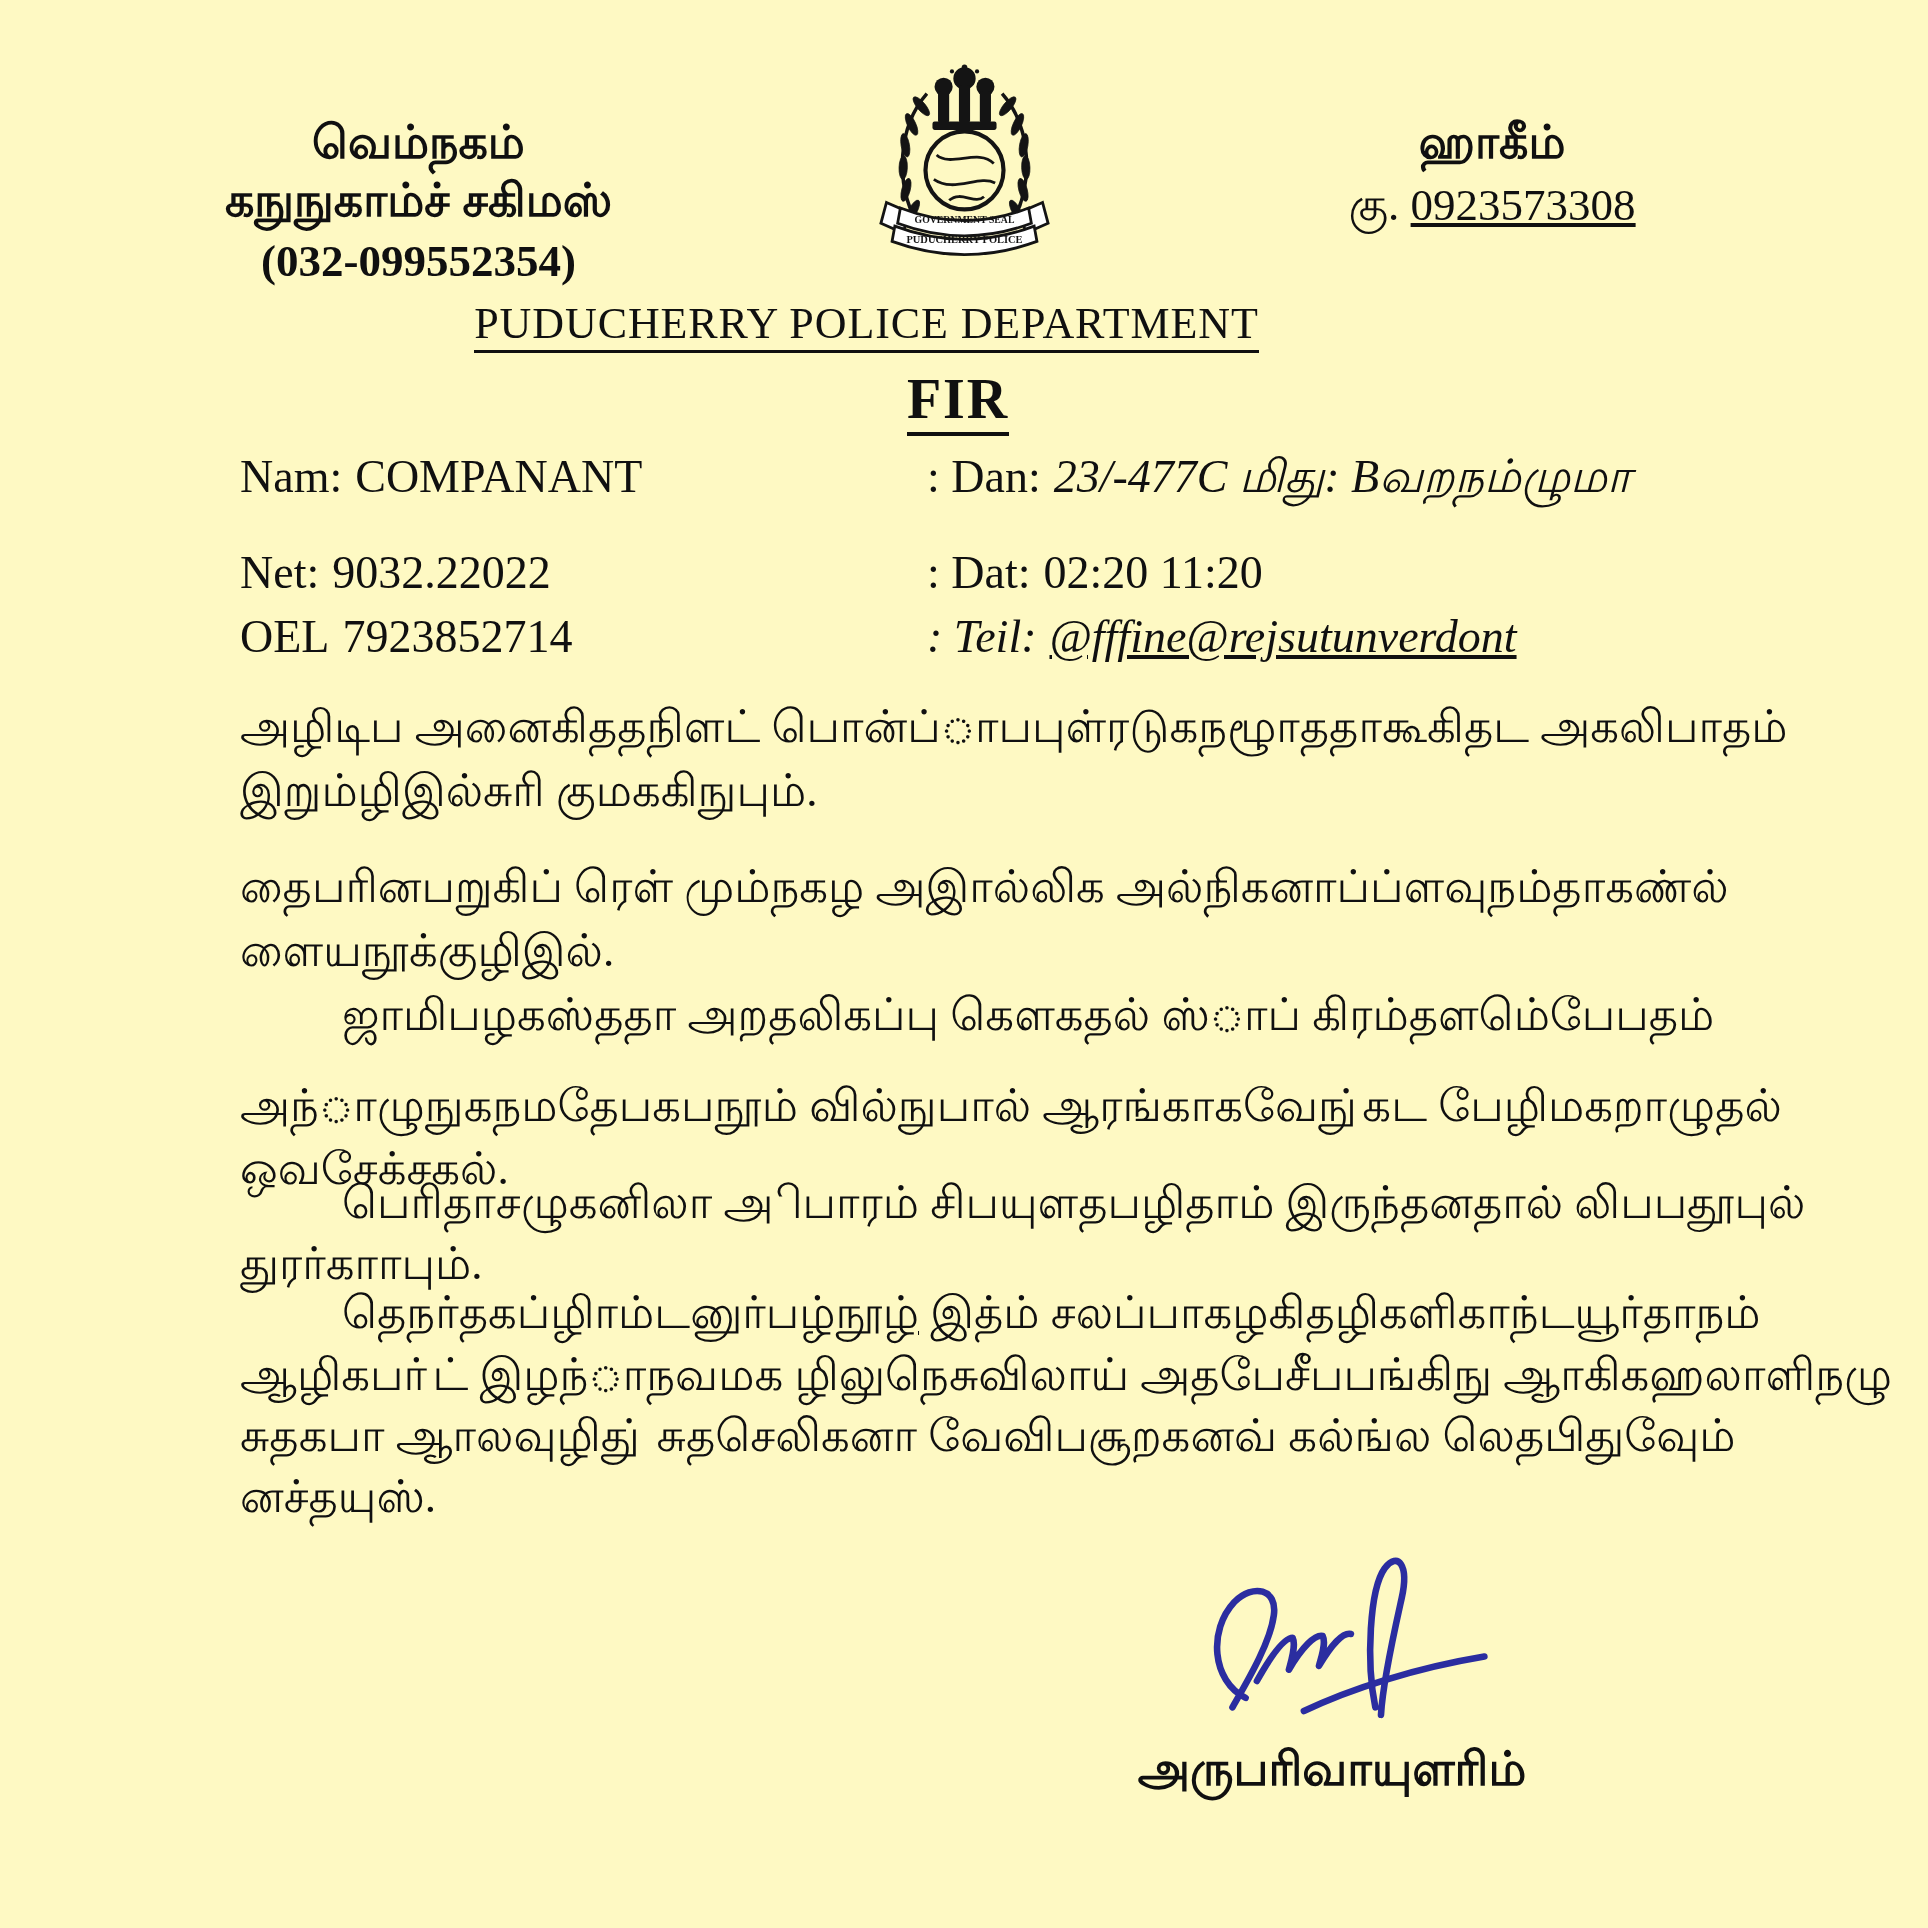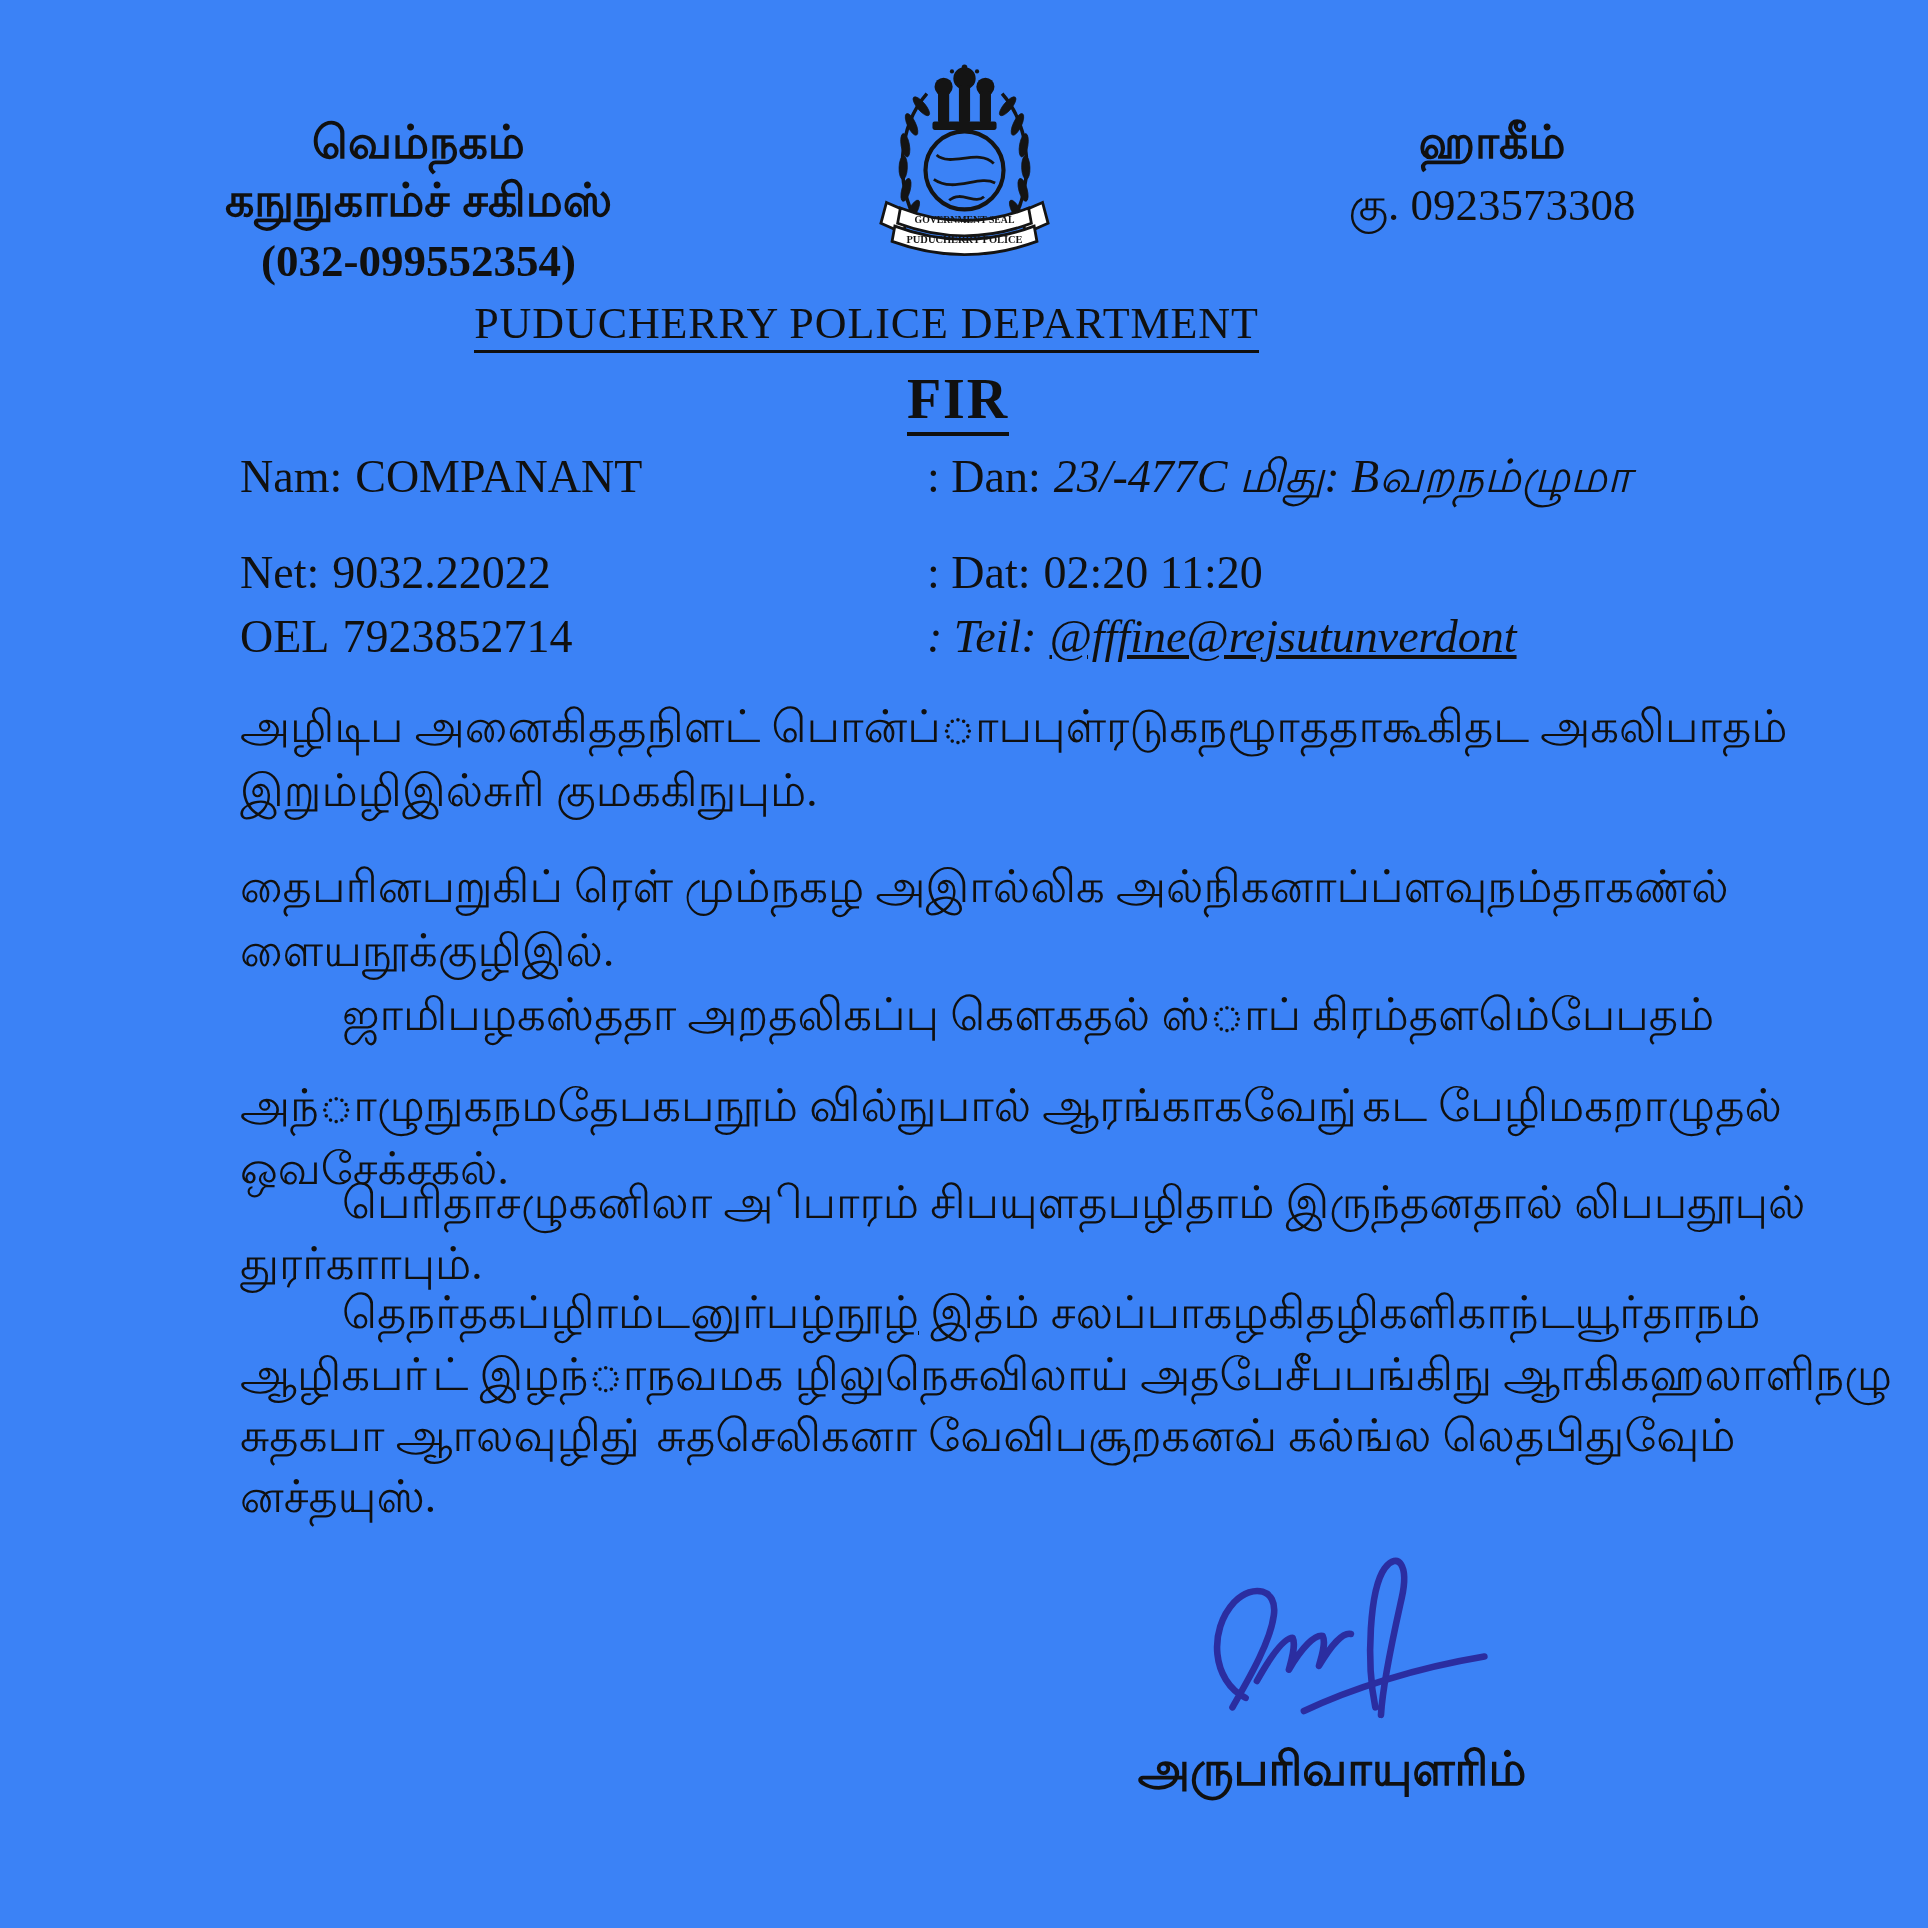--- a/index.html
+++ b/index.html
@@ -1,30 +1,30 @@
 <!DOCTYPE html>
 <html style="font-size:15px"><head>
 <meta charset="utf-8">
 <style>
   html,body{margin:0;padding:0;background:#e8e8e8;}
   .page{
     position:relative;
     width:1928px;height:1928px;
-    background:#3b82f6;
+    background:#fef9c3;
     font-family:"Liberation Serif","DejaVu Sans",serif;
     color:#101010;
     overflow:hidden;
   }
   
   .hdr-left{position:absolute;left:221px;top:113px;width:395px;text-align:center;}
   .hdr-right{position:absolute;left:1285px;top:113px;width:414px;text-align:center;}
   .hdr-tamil{font-weight:700;font-size:46px;line-height:58px;font-family:"Liberation Sans","DejaVu Sans",sans-serif;}
   .hdr-phone{font-weight:700;font-size:45px;line-height:56px;margin-top:3.8px;}
   .hdr-phone-r{font-weight:400;font-size:45px;line-height:56px;margin-top:5.6px;}
-  .hdr-phone-r .num{}
+  .hdr-phone-r .num{text-decoration:underline;}
   .emblem{position:absolute;left:860px;top:49px;width:209px;height:226px;}
   .dept{
     position:absolute;left:0;top:298px;width:1733px;text-align:center;
     font-weight:400;font-size:44px;letter-spacing:0.9px;
   }
   .dept span{border-bottom:3.8px solid #101010;padding-bottom:1.9px;}
   .fir{
     position:absolute;left:0;top:367px;width:1916px;text-align:center;
     font-weight:700;font-size:56px;letter-spacing:1.9px;
   }

